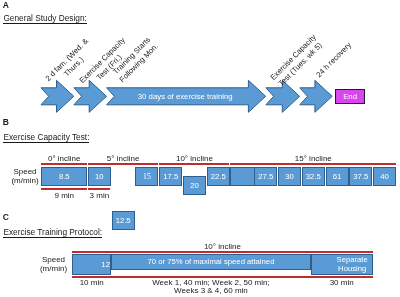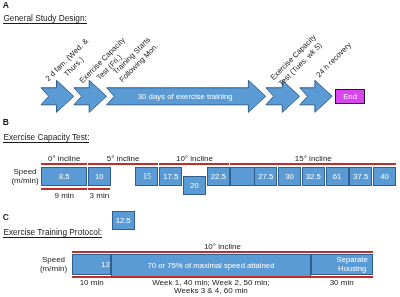--- a/index.html
+++ b/index.html
@@ -104,21 +104,21 @@
 <div class="panel-letter" style="left:2.8px;top:213.4px;">C</div>
 <div class="panel-title" style="left:3.4px;top:228px;">Exercise Training Protocol:</div>
 <div class="rowlabel" style="left:34.5px;top:255px;width:38px;">
   <div>Speed</div>
   <div>(m/min)</div>
 </div>
 <div id="panelC">
     <div class="cell" style="left: 72px; top: 253.9px; width: 39.3px; height: 20.8px; flex-direction: column; padding-left: 28px;">
       <div>12</div>
     </div>
-    <div class="cell" style="left: 111.3px; top: 253.9px; width: 199.3px; height: 23px; flex-direction: column;">
+    <div class="cell" style="left: 111.3px; top: 253.9px; width: 199.3px; height: 16px; flex-direction: column;">
       <div>70 or 75% of maximal speed attained</div>
     </div>
     <div class="cell" style="left: 310.6px; top: 253.9px; width: 62.2px; height: 20.8px; flex-direction: column; padding-left: 21px;">
       <div>Separate</div>
       <div>Housing</div>
     </div>
     <div class="redline" style="left: 72px; top: 250.9px; width: 300.8px;"></div>
     <div class="caption" style="left: 72px; top: 243px; width: 300.8px;">10° incline</div>
     <div class="redline" style="left: 72px; top: 275.8px; width: 300.8px;"></div>
     <div class="caption" style="left: 72px; top: 278.6px; width: 39.3px;">

